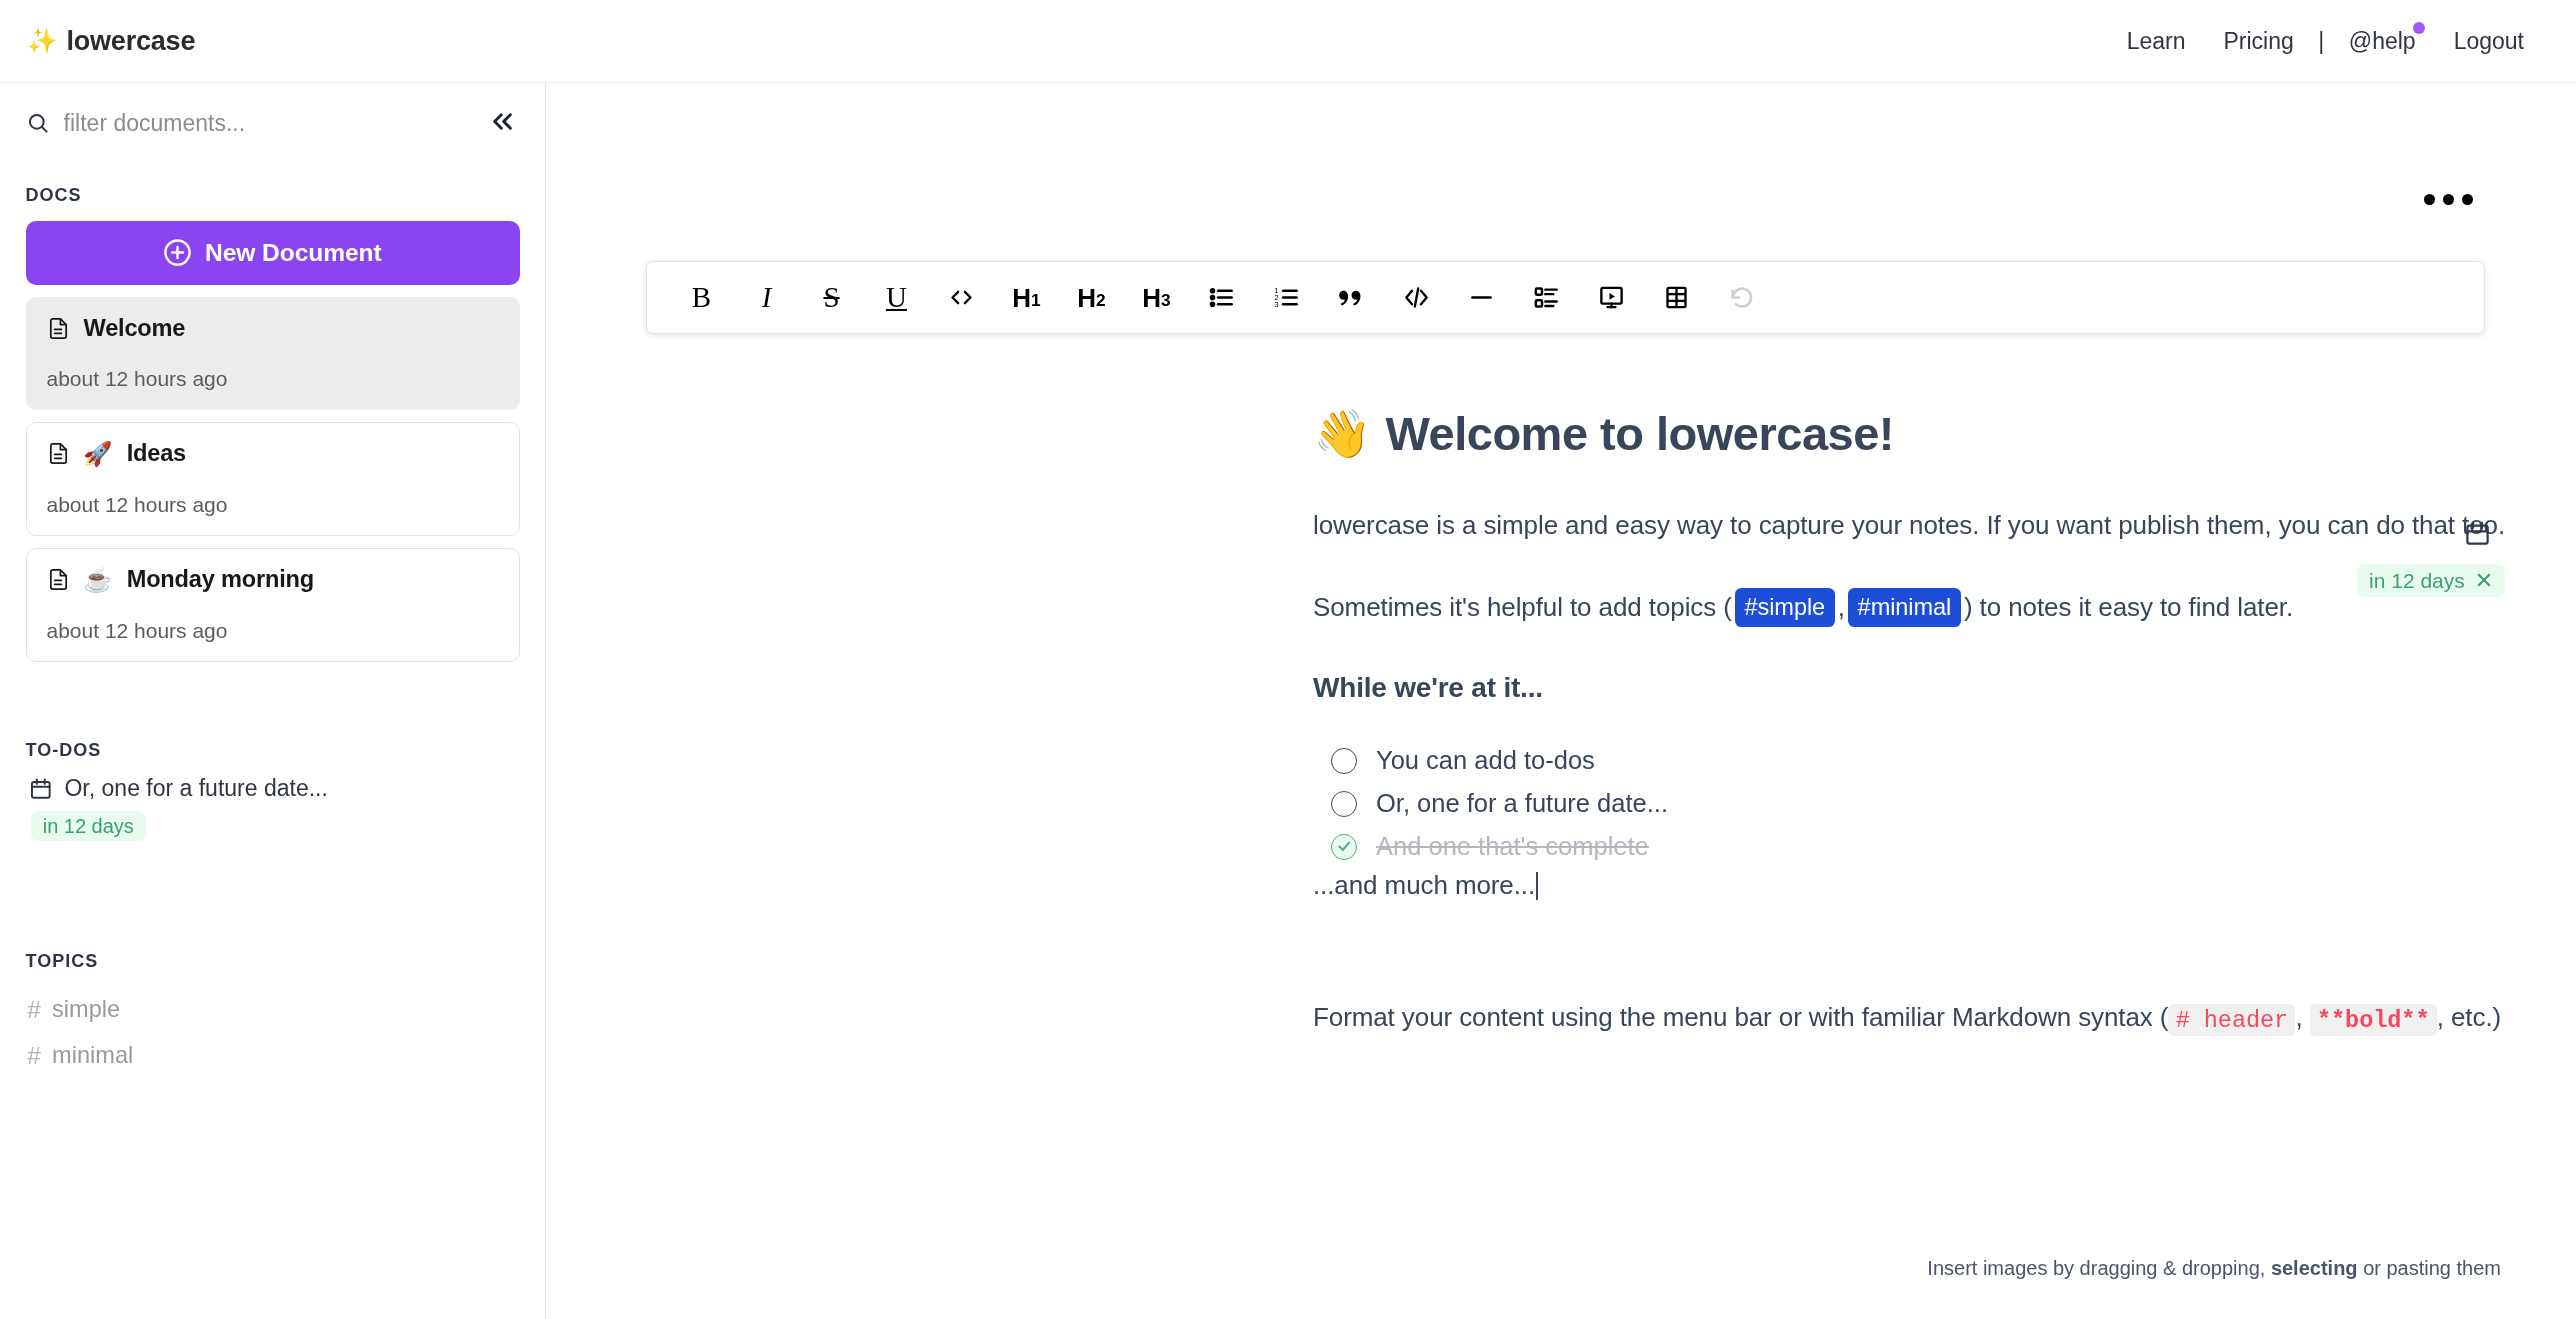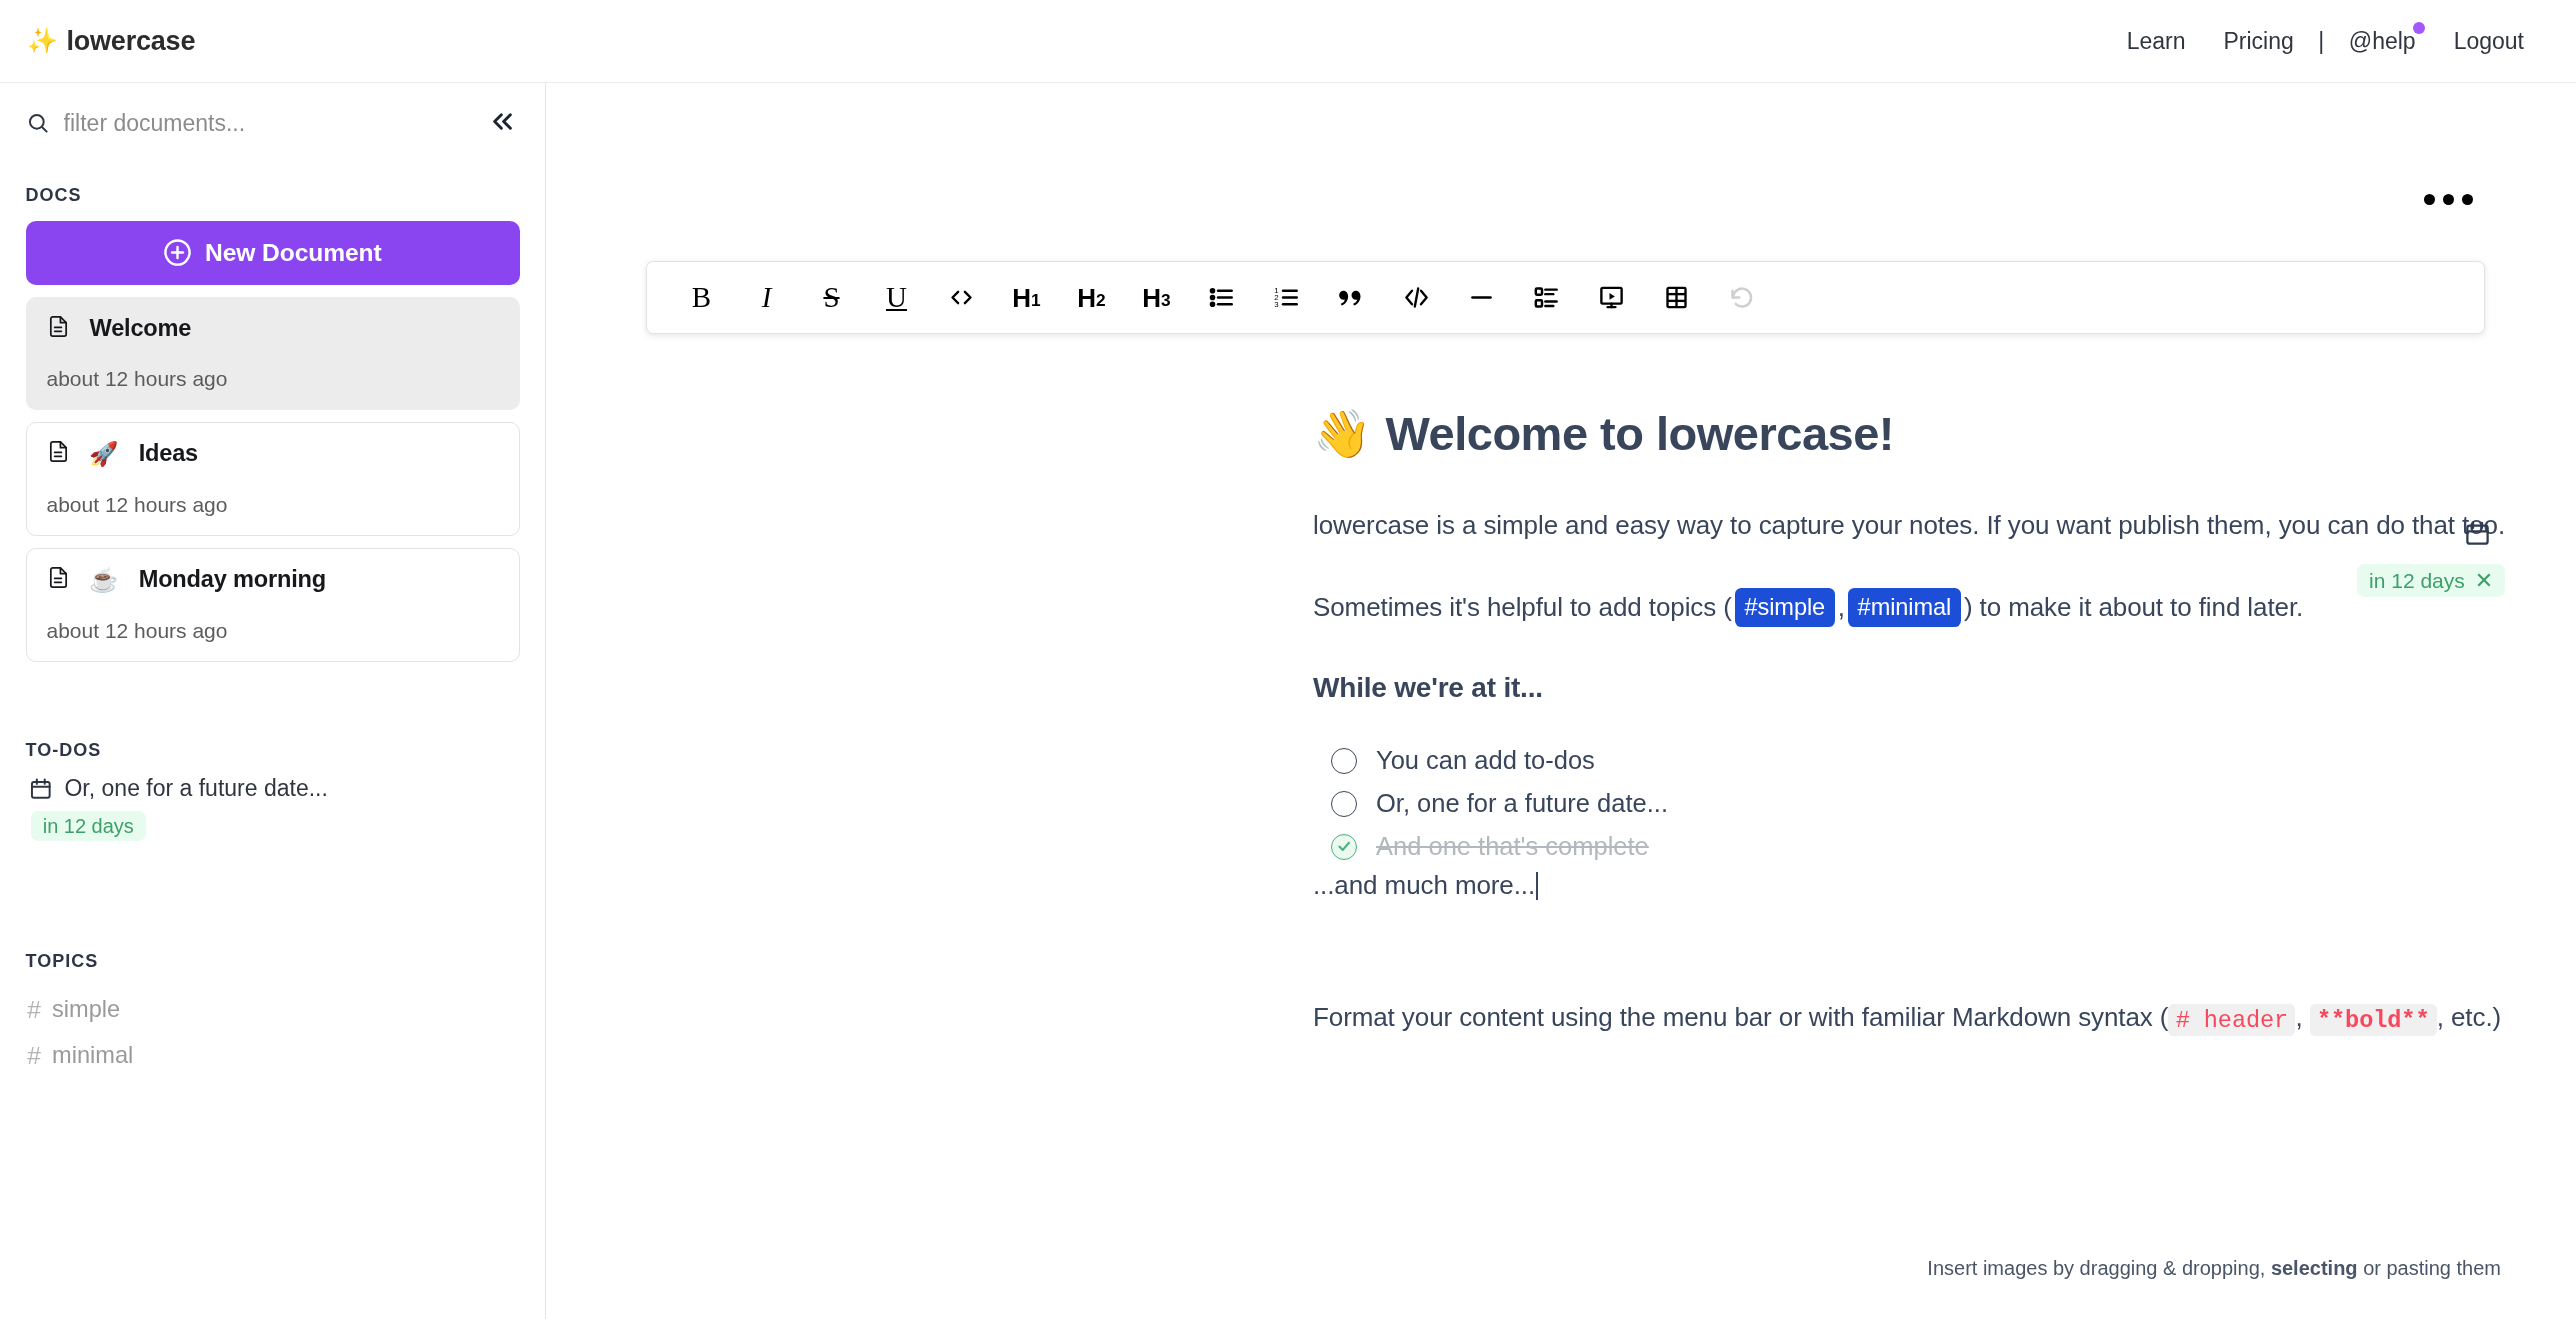--- a/index.html
+++ b/index.html
@@ -81,21 +81,21 @@
   .plus-circle { width: 29px; height: 29px; flex: 0 0 29px; }
 
   .doc-card {
     border-radius: 10px; padding: 16.4px 20px 18px 20px;
     margin-bottom: 12.7px; cursor: pointer;
     border: 0.9px solid transparent;
   }
   .doc-card.active { background: #ececec; border-color: transparent; }
   .doc-card.plain { background: #fff; border-color: #e3e3e3; }
   .doc-title {
-    display: flex; align-items: flex-start; gap: 20px;
+    display: flex; align-items: center; gap: 14px;
     font-size: 23.6px; font-weight: 700; color: #17181c;
     letter-spacing: -0.2px;
   }
   .doc-icon { width: 23px; height: 23px; flex: 0 0 23px; color: #17181c; }
   .doc-time { font-size: 21px; color: #5c5c5c; margin-top: 25px; }
 
   .todos-label { margin-top: 78px; }
   .todo-item { padding-left: 3.6px; }
   .todo-row {
     display: flex; align-items: center; gap: 11.8px;
@@ -440,21 +440,21 @@
 
     <div class="doc-body">
       <div class="doc-h1">
         <span>👋</span>
         <span>Welcome to lowercase!</span>
       </div>
 
       <div class="doc-p">lowercase is a simple and easy way to capture your notes. If you want publish them, you can do that too.</div>
 
       <div class="doc-p">
-        <span>Sometimes it's helpful to add topics (</span><span class="tag-chip">#simple</span><span>,</span><span class="tag-chip">#minimal</span><span>) to make it about to find later.</span>
+        <span>Sometimes it's helpful to add topics (</span><span class="tag-chip">#simple</span><span>,</span><span class="tag-chip">#minimal</span><span>) to notes it easy to find later.</span>
       </div>
 
       <div class="doc-h3">While we're at it...</div>
 
       <div class="todo-list">
         <div class="todo-line">
           <span class="cb-open"></span>
           <span class="txt">You can add to-dos</span>
         </div>
         <div class="todo-line">

